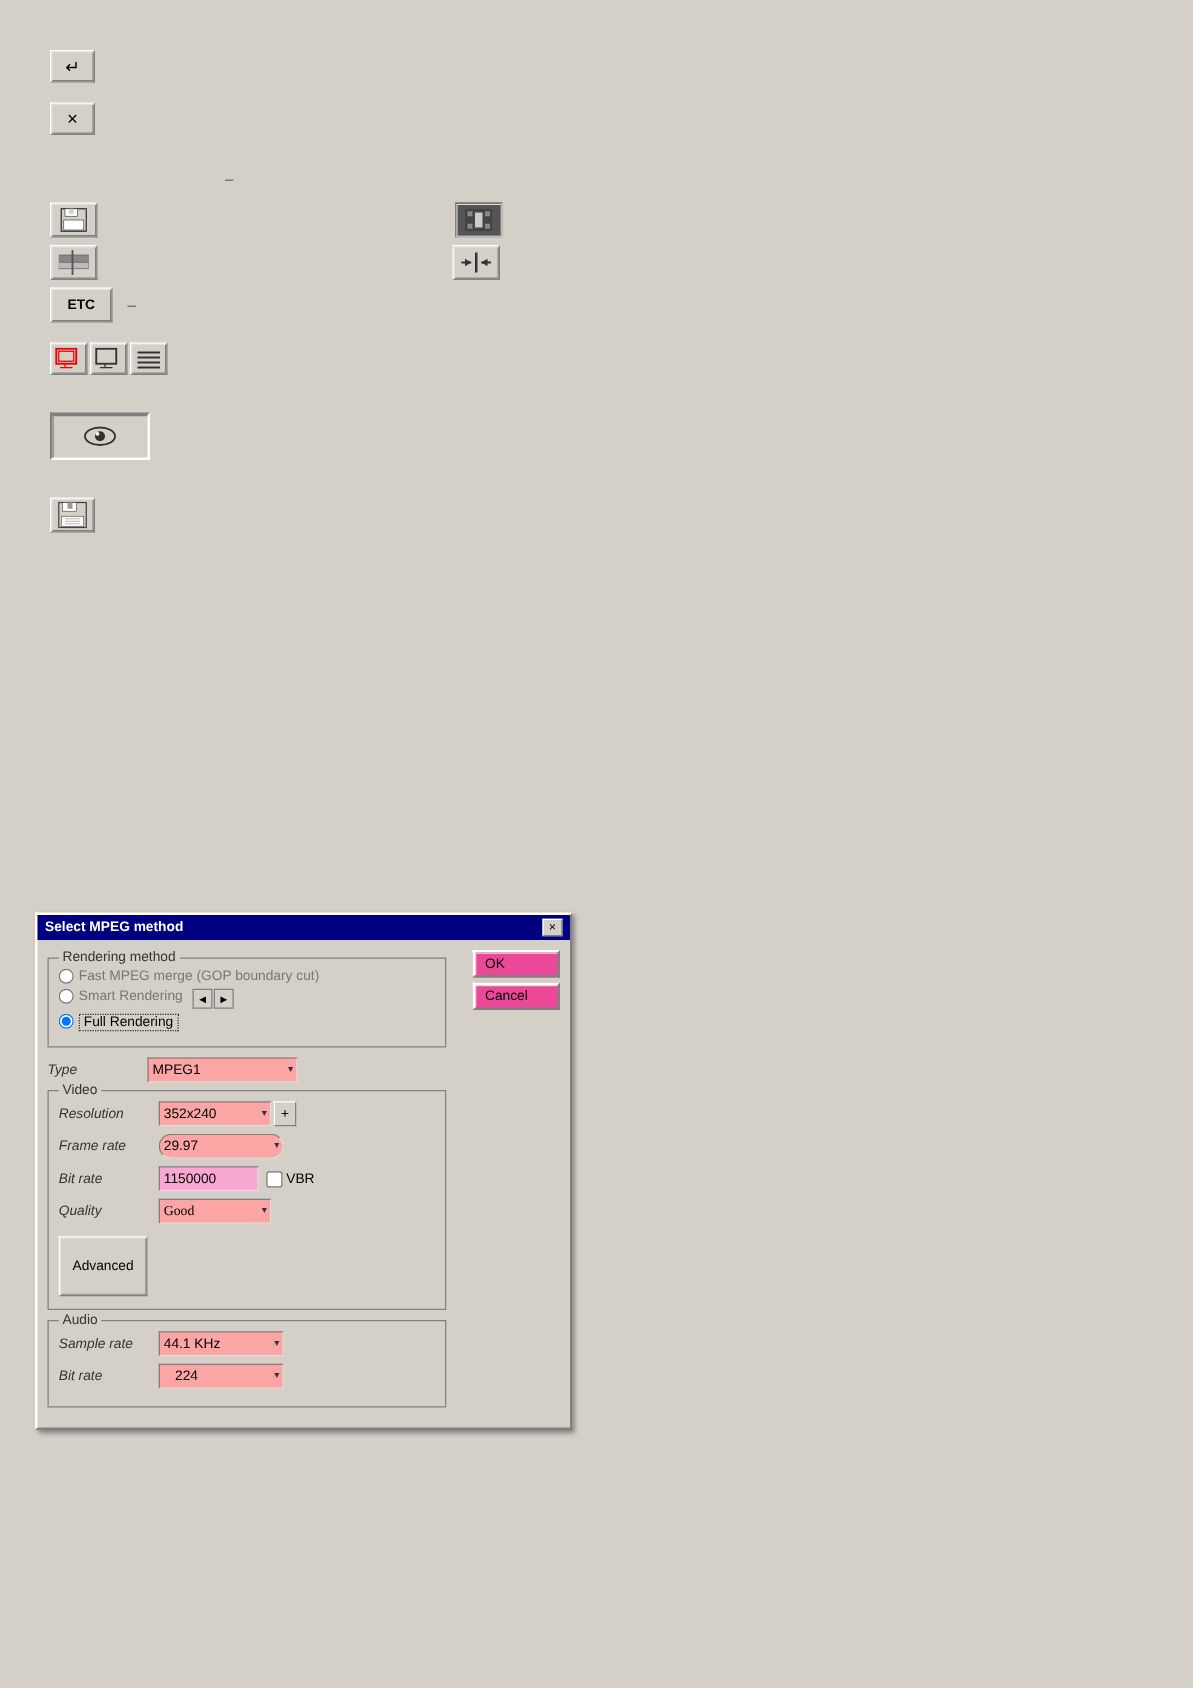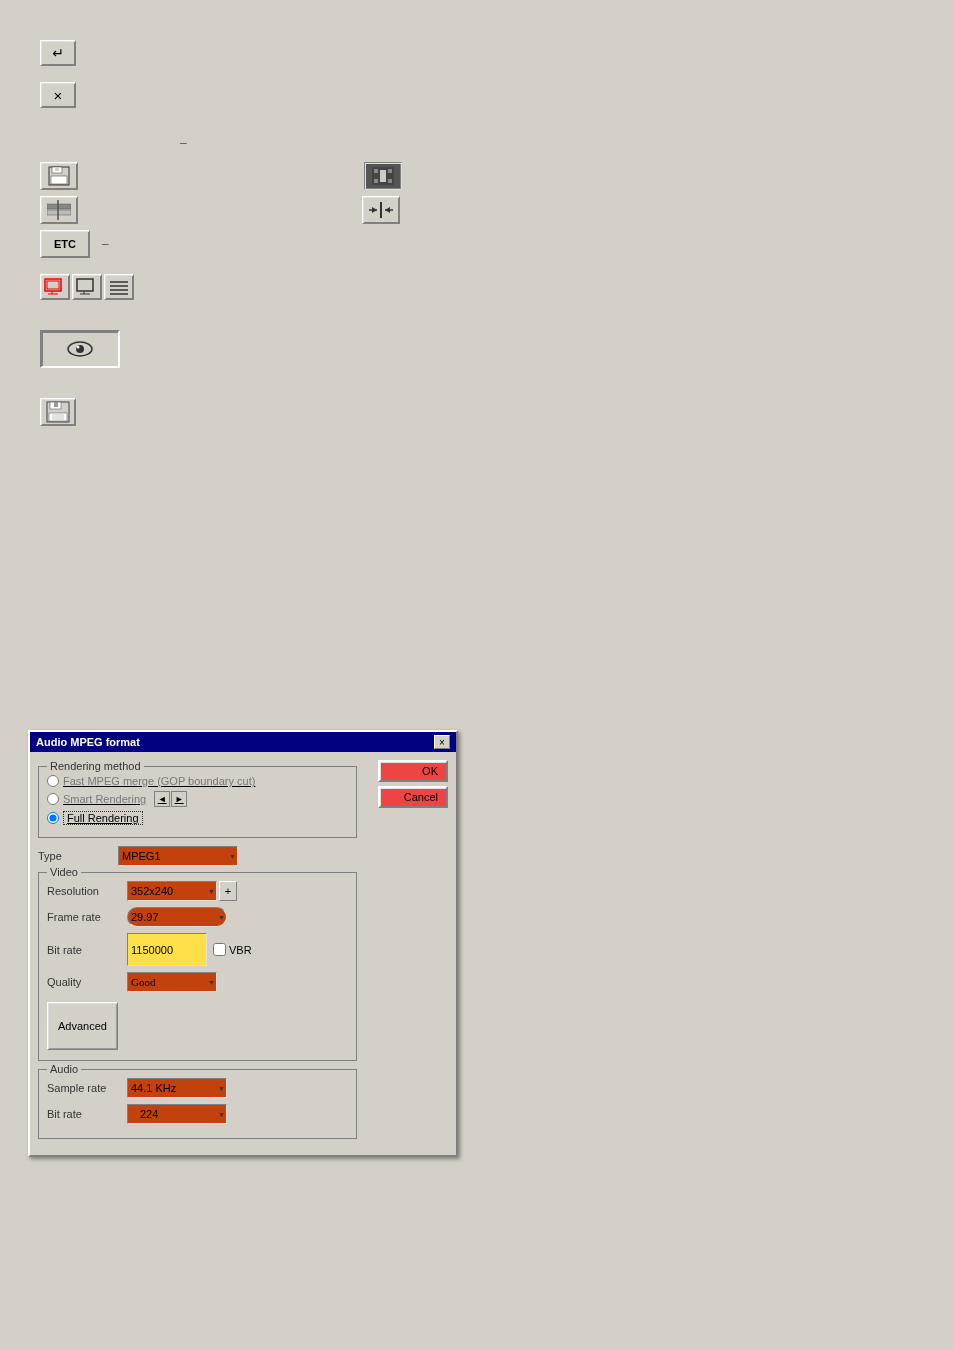--- a/index.html
+++ b/index.html
@@ -137,27 +137,27 @@
     }
 
     .dialog-buttons {
       display: flex;
       flex-direction: column;
       gap: 4px;
       width: 70px;
     }
 
     .dialog-action-btn {
-      background: #ef4444;
+      background: #ec4899;
       border: 2px solid;
       border-color: #ffffff #808080 #808080 #ffffff;
       box-shadow: inset 1px 1px 0 #dfdfdf;
       padding: 3px 8px;
       cursor: pointer;
-      text-align: right;
+      text-align: left;
       font-size: 11px;
       width: 70px;
     }
 
     .group-box {
       border: 1px solid #808080;
       padding: 8px;
       margin-bottom: 8px;
       position: relative;
     }
@@ -167,24 +167,22 @@
       top: -7px;
       left: 8px;
       background: #d4d0c8;
       padding: 0 3px;
       font-size: 11px;
       color: #333;
     }
 
     .radio-row {
       display: flex;
-      align-items: center;
       gap: 4px;
       margin-bottom: 4px;
-      text-decoration: underline;
     }
 
     .radio-input {
       width: 12px;
       height: 12px;
       cursor: pointer;
     }
 
     .nav-btns {
       display: flex;
@@ -207,29 +205,30 @@
     .field-row {
       display: flex;
       align-items: center;
       margin-bottom: 6px;
     }
 
     .field-label {
       width: 80px;
       font-size: 11px;
       color: #333;
+      font-style: italic;
     }
 
     .field-input {
       border: 1px solid;
       border-color: #808080 #dfdfdf #dfdfdf #808080;
-      background: #fde047;
+      background: #f9a8d4;
       padding: 1px 3px;
       font-size: 11px;
-      height: 33px;
+      height: 20px;
     }
 
     .select-wrapper {
       position: relative;
       display: inline-block;
     }
 
     .select-wrapper::after {
       content: '▼';
       position: absolute;
@@ -237,21 +236,21 @@
       top: 50%;
       transform: translateY(-50%);
       font-size: 7px;
       pointer-events: none;
       color: #333;
     }
 
     .select-wrapper select {
       border: 1px solid;
       border-color: #808080 #dfdfdf #dfdfdf #808080;
-      background: #c2410c;
+      background: #fca5a5;
       font-size: 11px;
       height: 20px;
       cursor: pointer;
       -webkit-appearance: none;
       appearance: none;
       padding: 1px 16px 1px 3px;
       min-width: 80px;
     }
 
     .resolution-row {
@@ -421,21 +420,21 @@
         <line x1="6" y1="18" x2="18" y2="18" stroke="#888" stroke-width="0.5"></line>
       </svg>
     </button>
   </div>
 
 </div>
 
 <div class="dialog-overlay">
 
   <div class="dialog-titlebar">
-    <span>Audio MPEG format</span>
+    <span>Select MPEG method</span>
     <button class="dialog-close-btn">
       <span>×</span>
     </button>
   </div>
 
   <div class="dialog-content">
     <div class="dialog-main">
 
       <div class="group-box" style="margin-top: 6px;">
         <span class="group-box-label">Rendering method</span>

